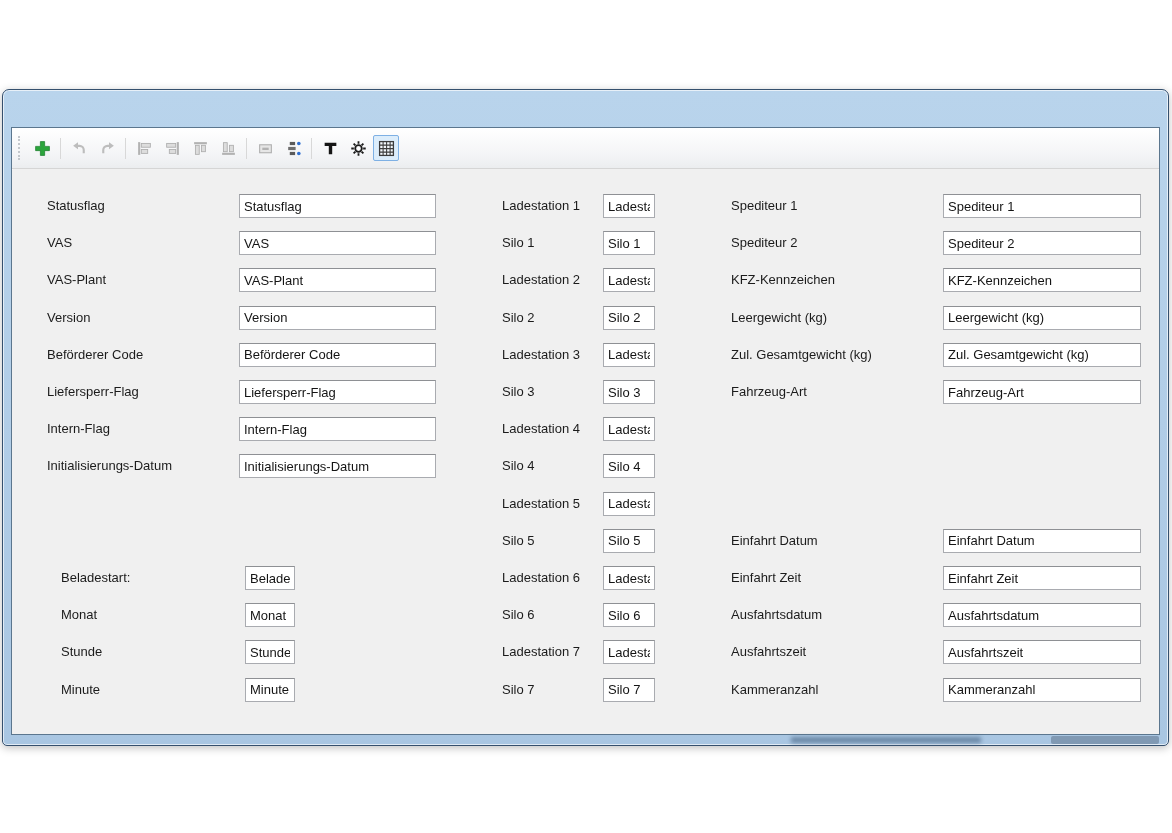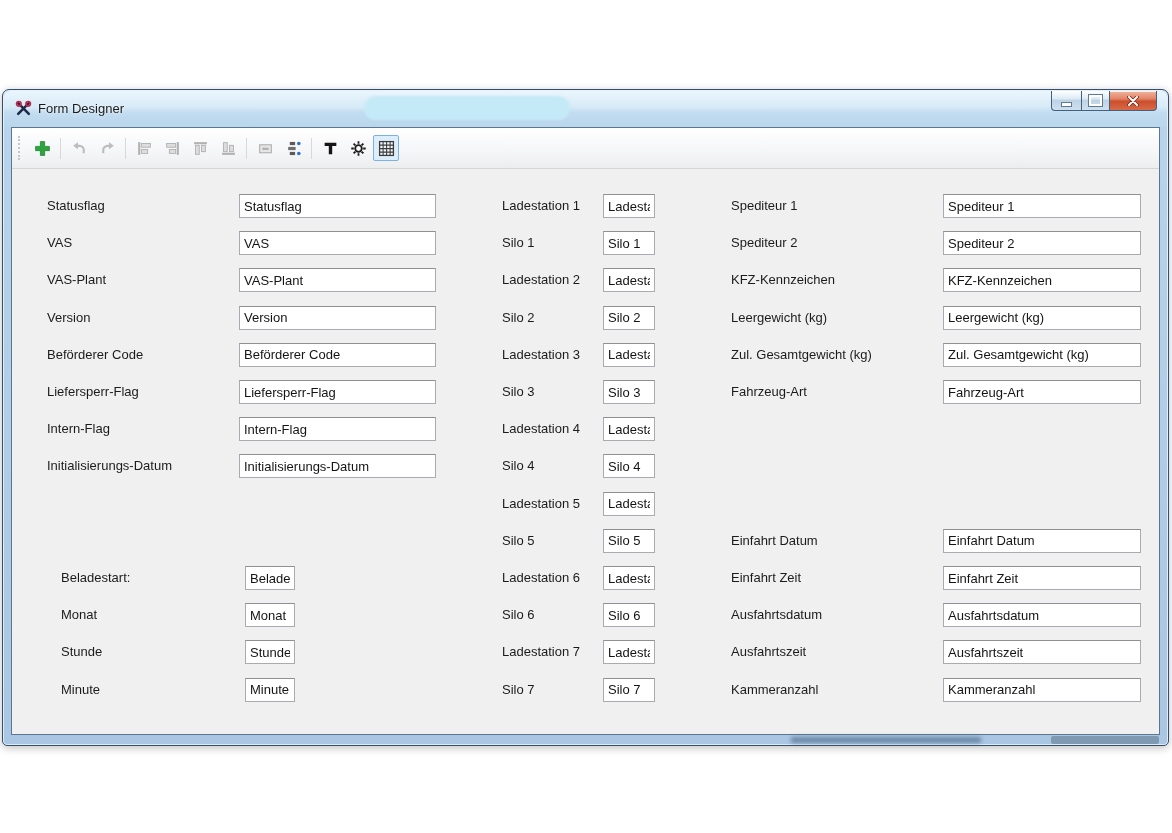--- a/index.html
+++ b/index.html
@@ -72,45 +72,20 @@
     background:#fff;font-family:"Liberation Sans",sans-serif;font-size:13px;color:#141414;
     padding:1px 4px;box-sizing:content-box;outline:none;
   }
   .smudge-a{position:absolute;bottom:2px;left:788px;width:190px;height:6px;background:#4f6c8c;filter:blur(2px);opacity:.7;}
   .smudge-b{position:absolute;bottom:1px;left:1048px;width:108px;height:8px;background:#7b94ae;border-radius:2px;opacity:.9;}
 </style>
 </head>
 <body>
 
 <div class="window">
-  <div class="titlebar">
-    <span class="app-icon">
-      <svg viewBox="0 0 16 16">
-        <path d="M3 3 L13 13 M13 3 L3 13" stroke="#1e2a4a" stroke-width="2.4" stroke-linecap="round"></path>
-        <circle cx="3.6" cy="3.6" r="2.1" fill="none" stroke="#c2274a" stroke-width="1.6"></circle>
-        <circle cx="12.4" cy="3.6" r="2.1" fill="none" stroke="#c2274a" stroke-width="1.6"></circle>
-      </svg>
-    </span>
-    <span class="win-title">Form Designer</span>
-    <div class="redaction-blob"></div>
-    <div class="win-controls">
-      <div class="wc min">
-        <span class="glyph-min"></span>
-      </div>
-      <div class="wc max">
-        <span class="glyph-max"></span>
-      </div>
-      <div class="wc close">
-        <svg width="12" height="10" viewBox="0 0 12 10">
-          <path d="M2 1 L10 9 M10 1 L2 9" stroke="#7a2410" stroke-width="3.6" stroke-linecap="round"></path>
-          <path d="M2 1 L10 9 M10 1 L2 9" stroke="#ffffff" stroke-width="2" stroke-linecap="round"></path>
-        </svg>
-      </div>
-    </div>
-  </div>
   <div class="client">
     <div class="toolbar">
       <div class="tb-grip"></div>
       <div class="tb-items" id="tb-items">
           <span class="tb-btn" title="new">
             <span style="display: inline-flex;">
               <svg viewBox="0 0 16 16">
                 <path d="M6 1.5h4v4.5H14.5v4H10V14.5H6V10H1.5V6H6z" fill="#2ba53c" stroke="#1f8030" stroke-width=".7"></path>
               </svg>
             </span>

